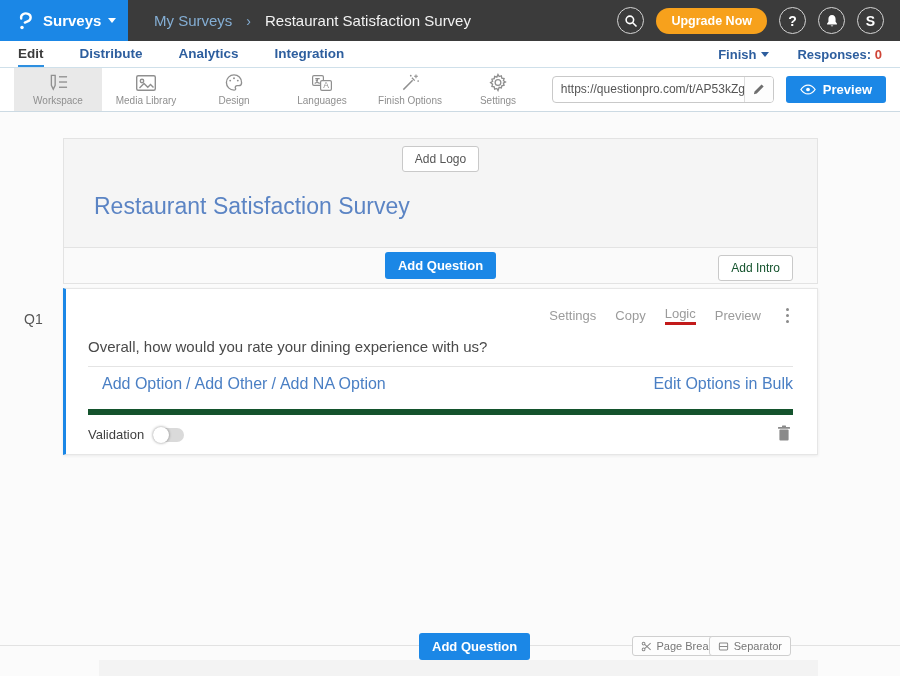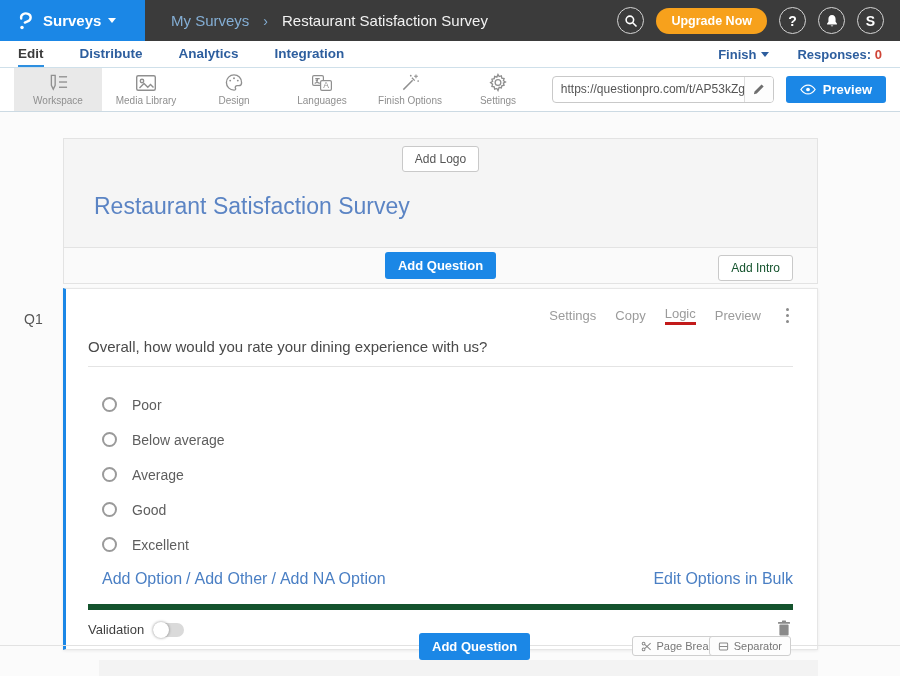--- a/index.html
+++ b/index.html
@@ -1,21 +1,21 @@
 <!DOCTYPE html>
 <html><head>
 <meta charset="utf-8">
 <style>
   * { margin:0; padding:0; box-sizing:border-box; }
   html,body { width:900px; height:676px; overflow:hidden; }
   body { font-family:"Liberation Sans","DejaVu Sans",sans-serif; background:#fbfbfb; }
 
   
   .topbar { height:41px; background:#3b3b3b; display:flex; align-items:center; }
-  .logo-box { width:145px; height:41px; background:#1b87e6; display:flex; align-items:center; padding-left:18px; gap:9px; cursor:pointer; }
+  .logo-box { width:128px; height:41px; background:#1b87e6; display:flex; align-items:center; padding-left:18px; gap:9px; cursor:pointer; }
   .logo-glyph { width:16px; height:20px; }
   .logo-product { color:#fff; font-size:15px; font-weight:600; display:flex; align-items:center; gap:7px; }
   .caret { width:0; height:0; border-left:4px solid transparent; border-right:4px solid transparent; border-top:5px solid currentColor; display:inline-block; }
   .breadcrumb { display:flex; align-items:center; gap:14px; margin-left:26px; font-size:15px; }
   .bc-parent { color:#84aed4; cursor:pointer; }
   .bc-sep { color:#84aed4; font-size:14px; }
   .bc-current { color:#f2f2f2; }
   .topbar-right { margin-left:auto; display:flex; align-items:center; gap:12px; padding-right:16px; }
   .circle-btn { width:27px; height:27px; border:1.5px solid #d4d4d4; border-radius:50%; display:flex; align-items:center; justify-content:center; color:#fff; font-size:14px; font-weight:bold; cursor:pointer; background:transparent; }
   .upgrade-btn { background:#f7a11c; color:#fff; border:none; font-weight:bold; font-size:12.5px; padding:6px 15px; border-radius:14px; cursor:pointer; font-family:inherit; }
@@ -237,42 +237,20 @@
         <span class="q-action">Preview</span>
         <span class="kebab">
             <i></i>
             <i></i>
             <i></i>
           </span>
       </div>
 
       <div class="q-text">Overall, how would you rate your dining experience with us?</div>
 
-      <div class="options">
-        <div class="option-row">
-          <span class="radio"></span>
-          <span class="option-label">Poor</span>
-        </div>
-        <div class="option-row">
-          <span class="radio"></span>
-          <span class="option-label">Below average</span>
-        </div>
-        <div class="option-row">
-          <span class="radio"></span>
-          <span class="option-label">Average</span>
-        </div>
-        <div class="option-row">
-          <span class="radio"></span>
-          <span class="option-label">Good</span>
-        </div>
-        <div class="option-row">
-          <span class="radio"></span>
-          <span class="option-label">Excellent</span>
-        </div>
-      </div>
 
       <div class="option-links">
         <span class="links-left">
           <span>Add Option</span><span class="link-sep">/</span><span>Add Other</span><span class="link-sep">/</span><span>Add NA Option</span>
         </span>
         <span class="bulk-link">Edit Options in Bulk</span>
       </div>
 
       <div class="validation-row">
         <span class="validation-left">

